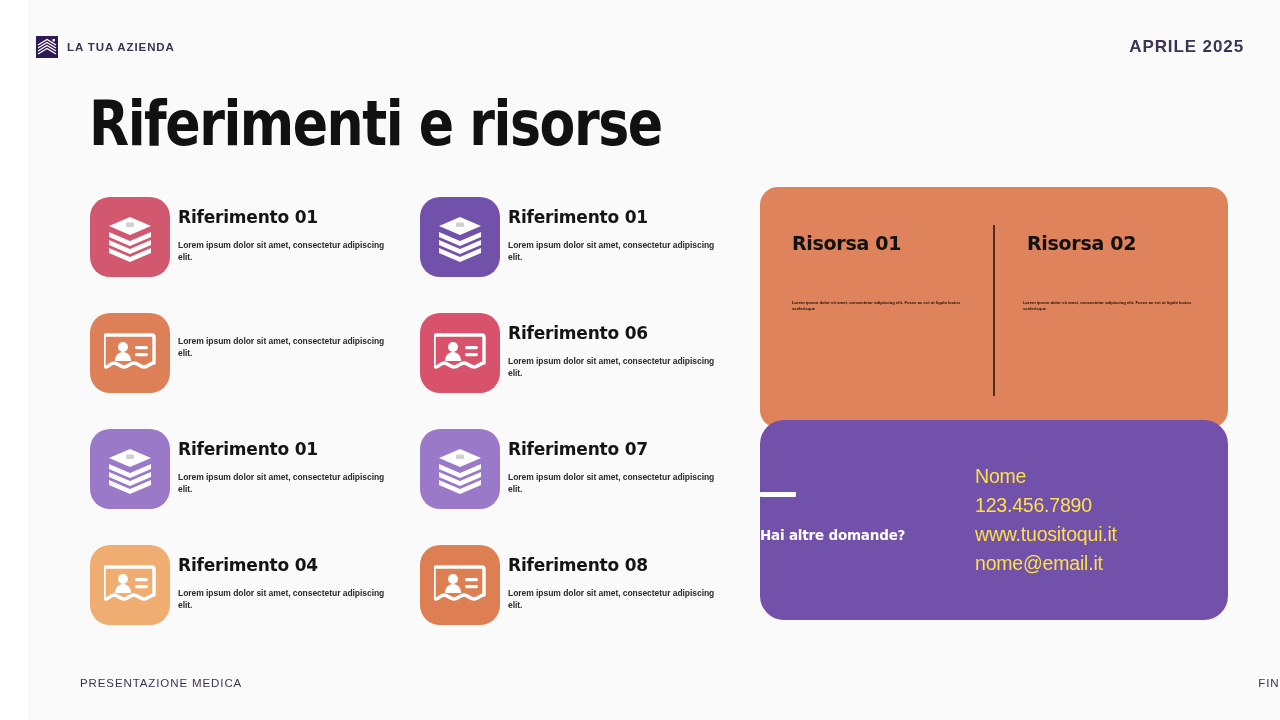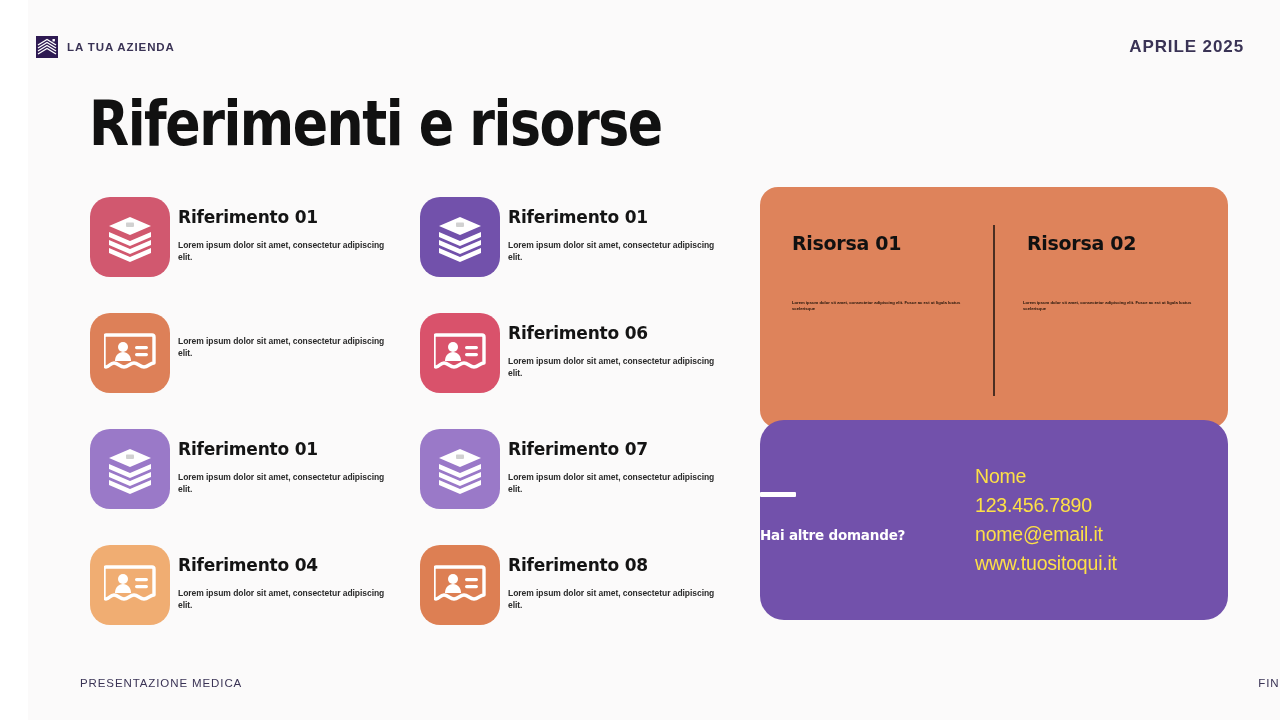--- a/index.html
+++ b/index.html
@@ -368,22 +368,22 @@
   </div>
 
   <div class="contact-card">
     <div class="contact-left">
       <div class="contact-dash"></div>
       <div class="contact-question">Hai altre domande?</div>
     </div>
     <div class="contact-right" id="contact-lines">
         <div class="contact-line">Nome</div>
         <div class="contact-line">123.456.7890</div>
+        <div class="contact-line">www.tuositoqui.it</div>
         <div class="contact-line">nome@email.it</div>
-        <div class="contact-line">www.tuositoqui.it</div>
       </div>
   </div>
 
   <div class="footer">
     <div class="footer-left">PRESENTAZIONE MEDICA</div>
     <div class="footer-right">FINE</div>
   </div>
 </div>
 
 </body></html>

